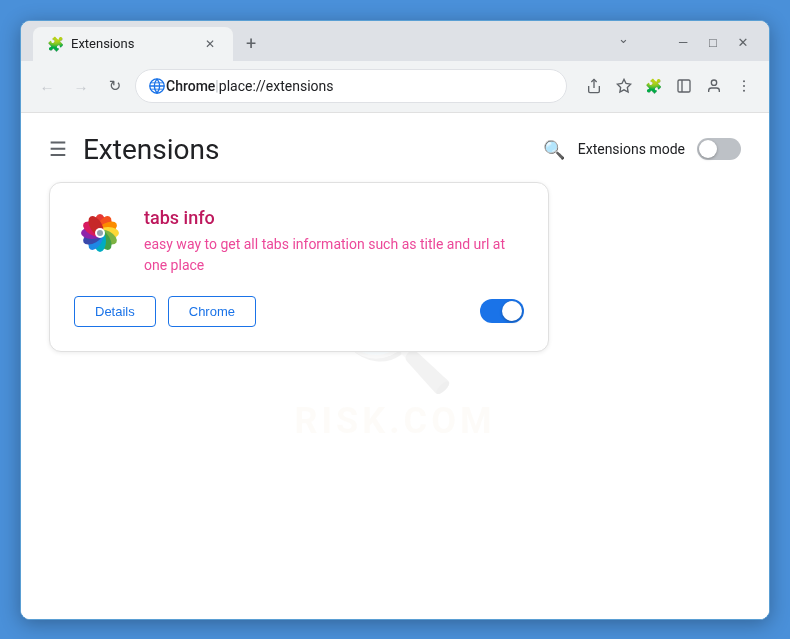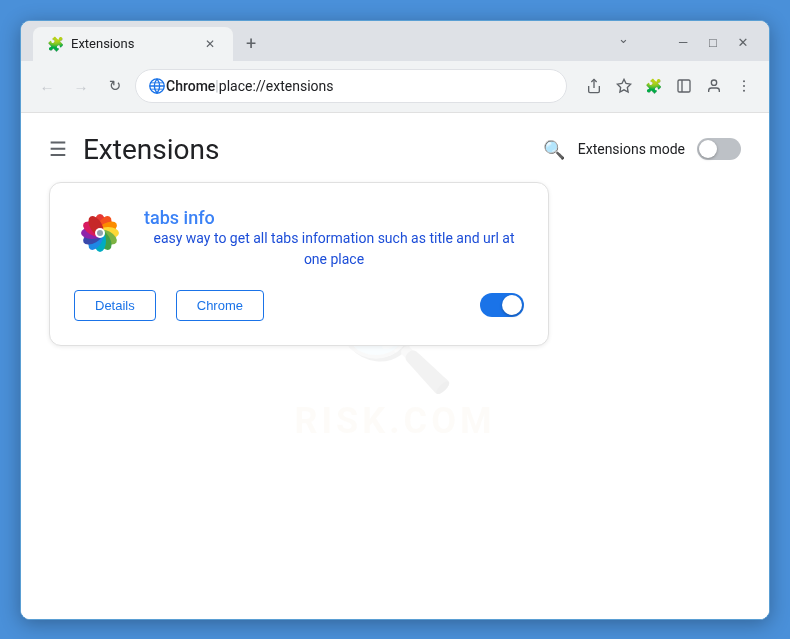--- a/index.html
+++ b/index.html
@@ -342,34 +342,34 @@
     }
 
     
     .ext-info {
       flex: 1;
     }
 
     .ext-name {
       font-size: 18px;
       font-weight: 500;
-      color: #3b82f6;
+      color: #be185d;
+      margin-bottom: 6px;
     }
 
     .ext-desc {
       font-size: 14px;
-      color: #1d4ed8;
+      color: #ec4899;
       line-height: 1.5;
-      text-align: center;
     }
 
     .ext-card-bottom {
       display: flex;
       align-items: center;
-      gap: 20px;
+      gap: 12px;
     }
 
     .ext-btn {
       padding: 7px 20px;
       border-radius: 4px;
       border: 1px solid #1a73e8;
       background: white;
       color: #1a73e8;
       font-size: 13px;
       font-weight: 500;

